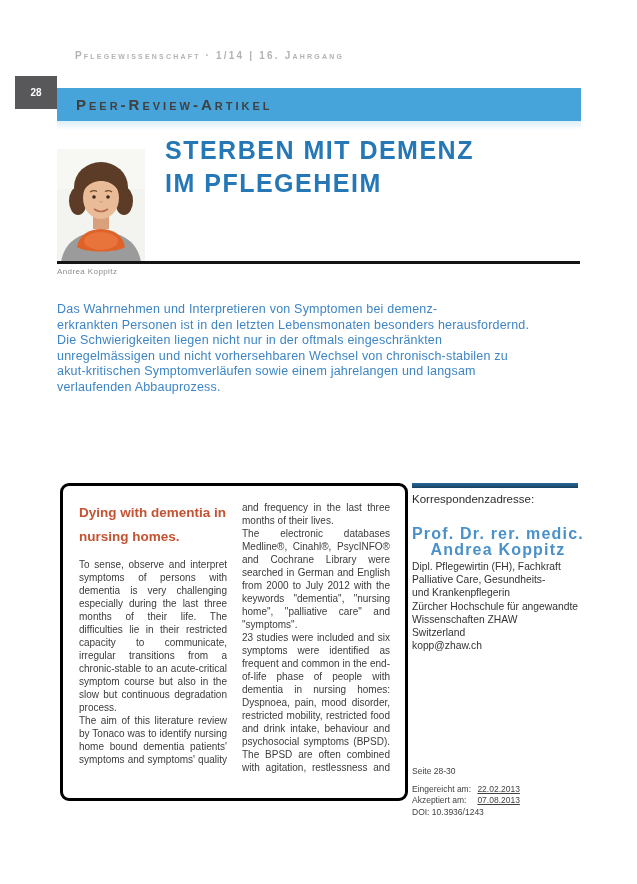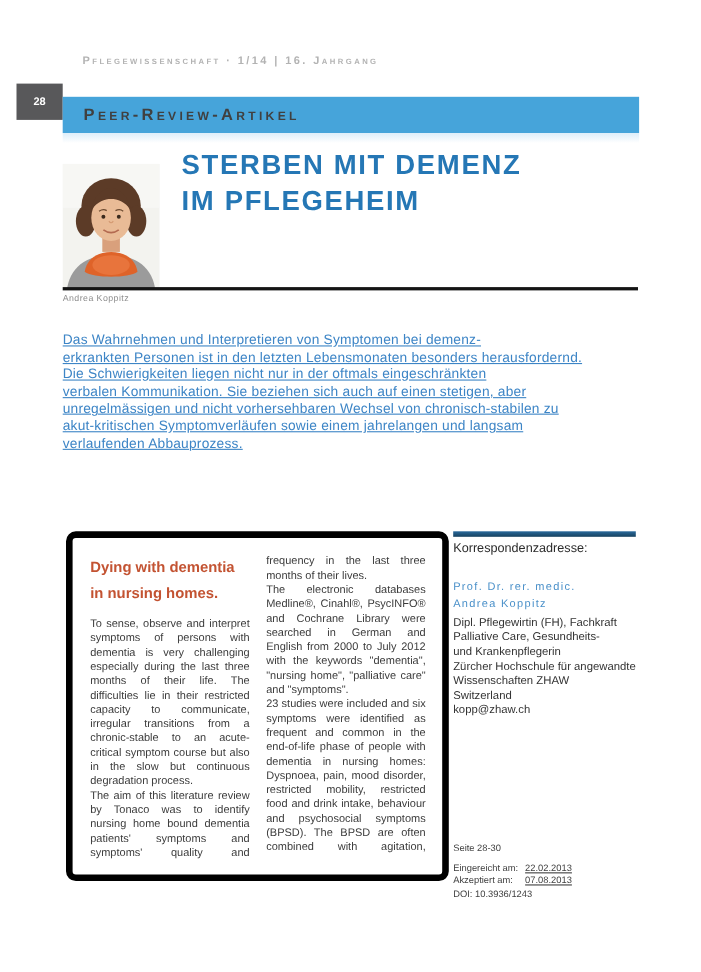--- a/index.html
+++ b/index.html
@@ -67,29 +67,28 @@
   }
   .photo-caption {
     position: absolute; left: 57px; top: 267px;
     font-size: 8px; color: #8d8d8d; letter-spacing: 0.4px;
   }
 
   .german-abstract {
     position: absolute; left: 57px; top: 302px;
     color: #3d85c6; font-size: 12.5px; line-height: 15.6px;
     letter-spacing: 0.2px;
-    text-decoration: underline;
   }
   .german-abstract div { white-space: nowrap; }
 
   .abstract-box {
     position: absolute; left: 60px; top: 483px;
     width: 348px; height: 318px;
     background: #ffffff;
-    border: 6px solid #000000; border-radius: 9px;
+    border: 3px solid #000000; border-radius: 9px;
     padding: 15px 15px 12px 16px;
     overflow: hidden;
   }
   .abstract-columns {
     column-count: 2; column-gap: 15px; column-fill: auto;
     height: 100%;
     font-size: 10px; line-height: 13px;
     color: #3b3b3b; text-align: justify;
   }
   .abstract-heading {
@@ -104,22 +103,22 @@
     position: absolute; left: 412px; top: 483px;
     width: 166px; height: 5px;
     background: linear-gradient(#2a6a9c, #16415f);
   }
   .correspondence-heading {
     position: absolute; left: 412px; top: 493px;
     font-size: 11.5px; color: #2b2b2b;
   }
   .correspondence-name {
     position: absolute; left: 412px; top: 526px;
-    color: #4a90c9; font-weight: normal;
-    font-size: 10px; letter-spacing: 1.2px; line-height: 16px;
+    color: #4a90c9; font-weight: bold;
+    font-size: 16px; letter-spacing: 1.2px; line-height: 16px; text-align: center;
   }
   .correspondence-address {
     position: absolute; left: 412px; top: 560px;
     font-size: 10.3px; line-height: 13.2px; color: #333333;
   }
 
   .meta-block {
     position: absolute; left: 412px; top: 766px;
     font-size: 8.5px; line-height: 11.5px; color: #3f3f3f;
   }
@@ -168,21 +167,20 @@
     </svg>
   </div>
 
   <div class="divider-rule"></div>
   <div class="photo-caption">Andrea Koppitz</div>
 
   <div class="german-abstract">
     <div>Das Wahrnehmen und Interpretieren von Symptomen bei demenz-</div>
     <div>erkrankten Personen ist in den letzten Lebensmonaten besonders herausfordernd.</div>
     <div>Die Schwierigkeiten liegen nicht nur in der oftmals eingeschränkten</div>
-    <div>verbalen Kommunikation. Sie beziehen sich auch auf einen stetigen, aber</div>
     <div>unregelmässigen und nicht vorhersehbaren Wechsel von chronisch-stabilen zu</div>
     <div>akut-kritischen Symptomverläufen sowie einem jahrelangen und langsam</div>
     <div>verlaufenden Abbauprozess.</div>
   </div>
 
   <div class="abstract-box">
     <div class="abstract-columns">
       <div class="abstract-heading">Dying with dementia in nursing homes.</div>
       <p>To sense, observe and interpret symptoms of persons with dementia is very challenging especially during the last three months of their life. The difficulties lie in their restricted capacity to communicate, irregular transitions from a chronic-stable to an acute-critical symptom course but also in the slow but continuous degradation process.</p>
       <p>The aim of this literature review by Tonaco was to identify nursing home bound dementia patients' symptoms and symptoms' quality and frequency in the last three months of their lives.</p>

